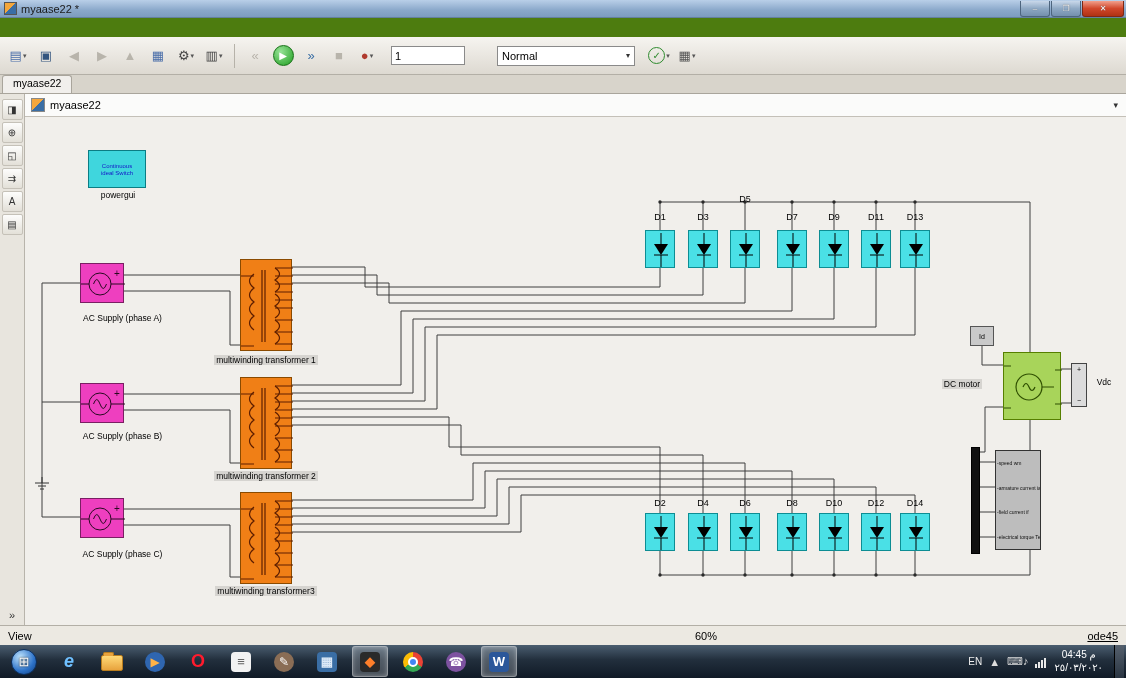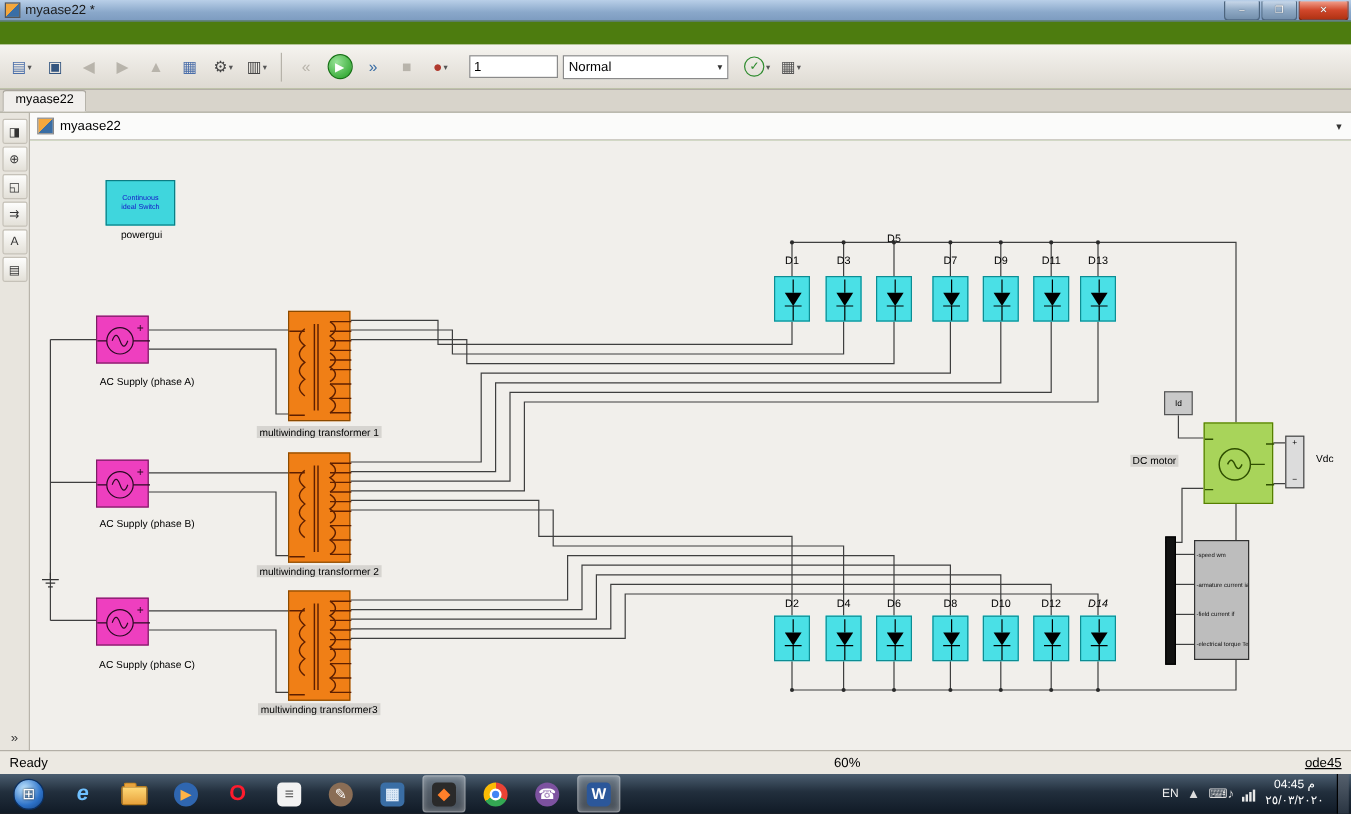--- a/index.html
+++ b/index.html
@@ -35,21 +35,21 @@
   .tbtn .dd{font-size:7px;color:#555;margin-left:1px;}
   .tbtn.dis .g{color:#b8b4ab;}
   .tbtn.run .g{width:19px;height:19px;border-radius:50%;border:1px solid #157015;color:#fff;font-size:10px;
     display:flex;align-items:center;justify-content:center;
     background:radial-gradient(circle at 35% 30%,#97e297,#1f9e1f);}
   .tbtn.check .g{width:15px;height:15px;border:1px solid #2e8b2e;border-radius:50%;color:#2e8b2e;
     font-size:10px;line-height:15px;text-align:center;}
   #stoptime{width:66px;height:17px;font-size:11px;border:1px solid #8a8a8a;padding:0 3px;margin-left:10px;
     font-family:"Liberation Sans",sans-serif;}
   .tbselect{width:128px;height:18px;background:#fff;border:1px solid #8a8a8a;display:flex;align-items:center;
-    justify-content:space-between;font-size:11px;padding:0 4px;margin-left:4px;}
+    justify-content:space-between;font-size:11px;padding:0 4px;margin-left:32px;}
   .tbselect .dd{font-size:8px;color:#333;}
 
   
   #tabstrip{position:absolute;left:0;top:75px;width:1126px;height:19px;background:#d8d4cb;
     border-bottom:1px solid #a9a59c;display:flex;align-items:flex-end;padding-left:2px;box-sizing:border-box;}
   .tab{height:16px;background:#f1efec;border:1px solid #a9a59c;border-bottom:none;border-radius:3px 3px 0 0;
     font-size:10.5px;padding:1px 10px 0 10px;}
 
   
   #breadcrumbbar{position:absolute;left:25px;top:94px;width:1101px;height:23px;background:#fbfbfa;
@@ -534,33 +534,33 @@
         </svg></div>
       <div class="dlabel" data-name="diode-label" style="left: 836px; top: 381px;">D12</div>
       <div class="blk diode" data-name="diode-block-d12" style="left: 836px; top: 396px;"><svg width="30" height="38" data-name="diode-icon">
 <g stroke="#000" fill="none">
             <line x1="15" y1="2" x2="15" y2="13"></line>
 <line x1="8" y1="24" x2="22" y2="24"></line>
             <line x1="15" y1="24" x2="15" y2="36"></line>
           </g>
 <polygon points="8,13 22,13 15,24" fill="#000"></polygon>
         </svg></div>
-      <div class="dlabel" data-name="diode-label" style="left: 875px; top: 381px; font-style: italic;">D14</div>
+      <div class="dlabel" data-name="diode-label" style="left: 875px; top: 381px;">D14</div>
       <div class="blk diode" data-name="diode-block-d14" style="left: 875px; top: 396px;"><svg width="30" height="38" data-name="diode-icon">
 <g stroke="#000" fill="none">
             <line x1="15" y1="2" x2="15" y2="13"></line>
 <line x1="8" y1="24" x2="22" y2="24"></line>
             <line x1="15" y1="24" x2="15" y2="36"></line>
           </g>
 <polygon points="8,13 22,13 15,24" fill="#000"></polygon>
         </svg></div>
     </div>
 
   <div id="statusbar" data-name="status-bar">
-    <span data-name="status-ready">Ready</span>
+    <span data-name="status-ready">View</span>
     <span class="zoom" data-name="status-zoom">60%</span>
     <span class="solver" data-name="status-solver">ode45</span>
   </div>
 </div>
 
 <div id="taskbar" data-name="taskbar">
   <div id="taskbar-apps">
       <div class="tb-btn" data-name="start-button">
         <span class="orb" data-name="start-icon">⊞</span>
       </div>

